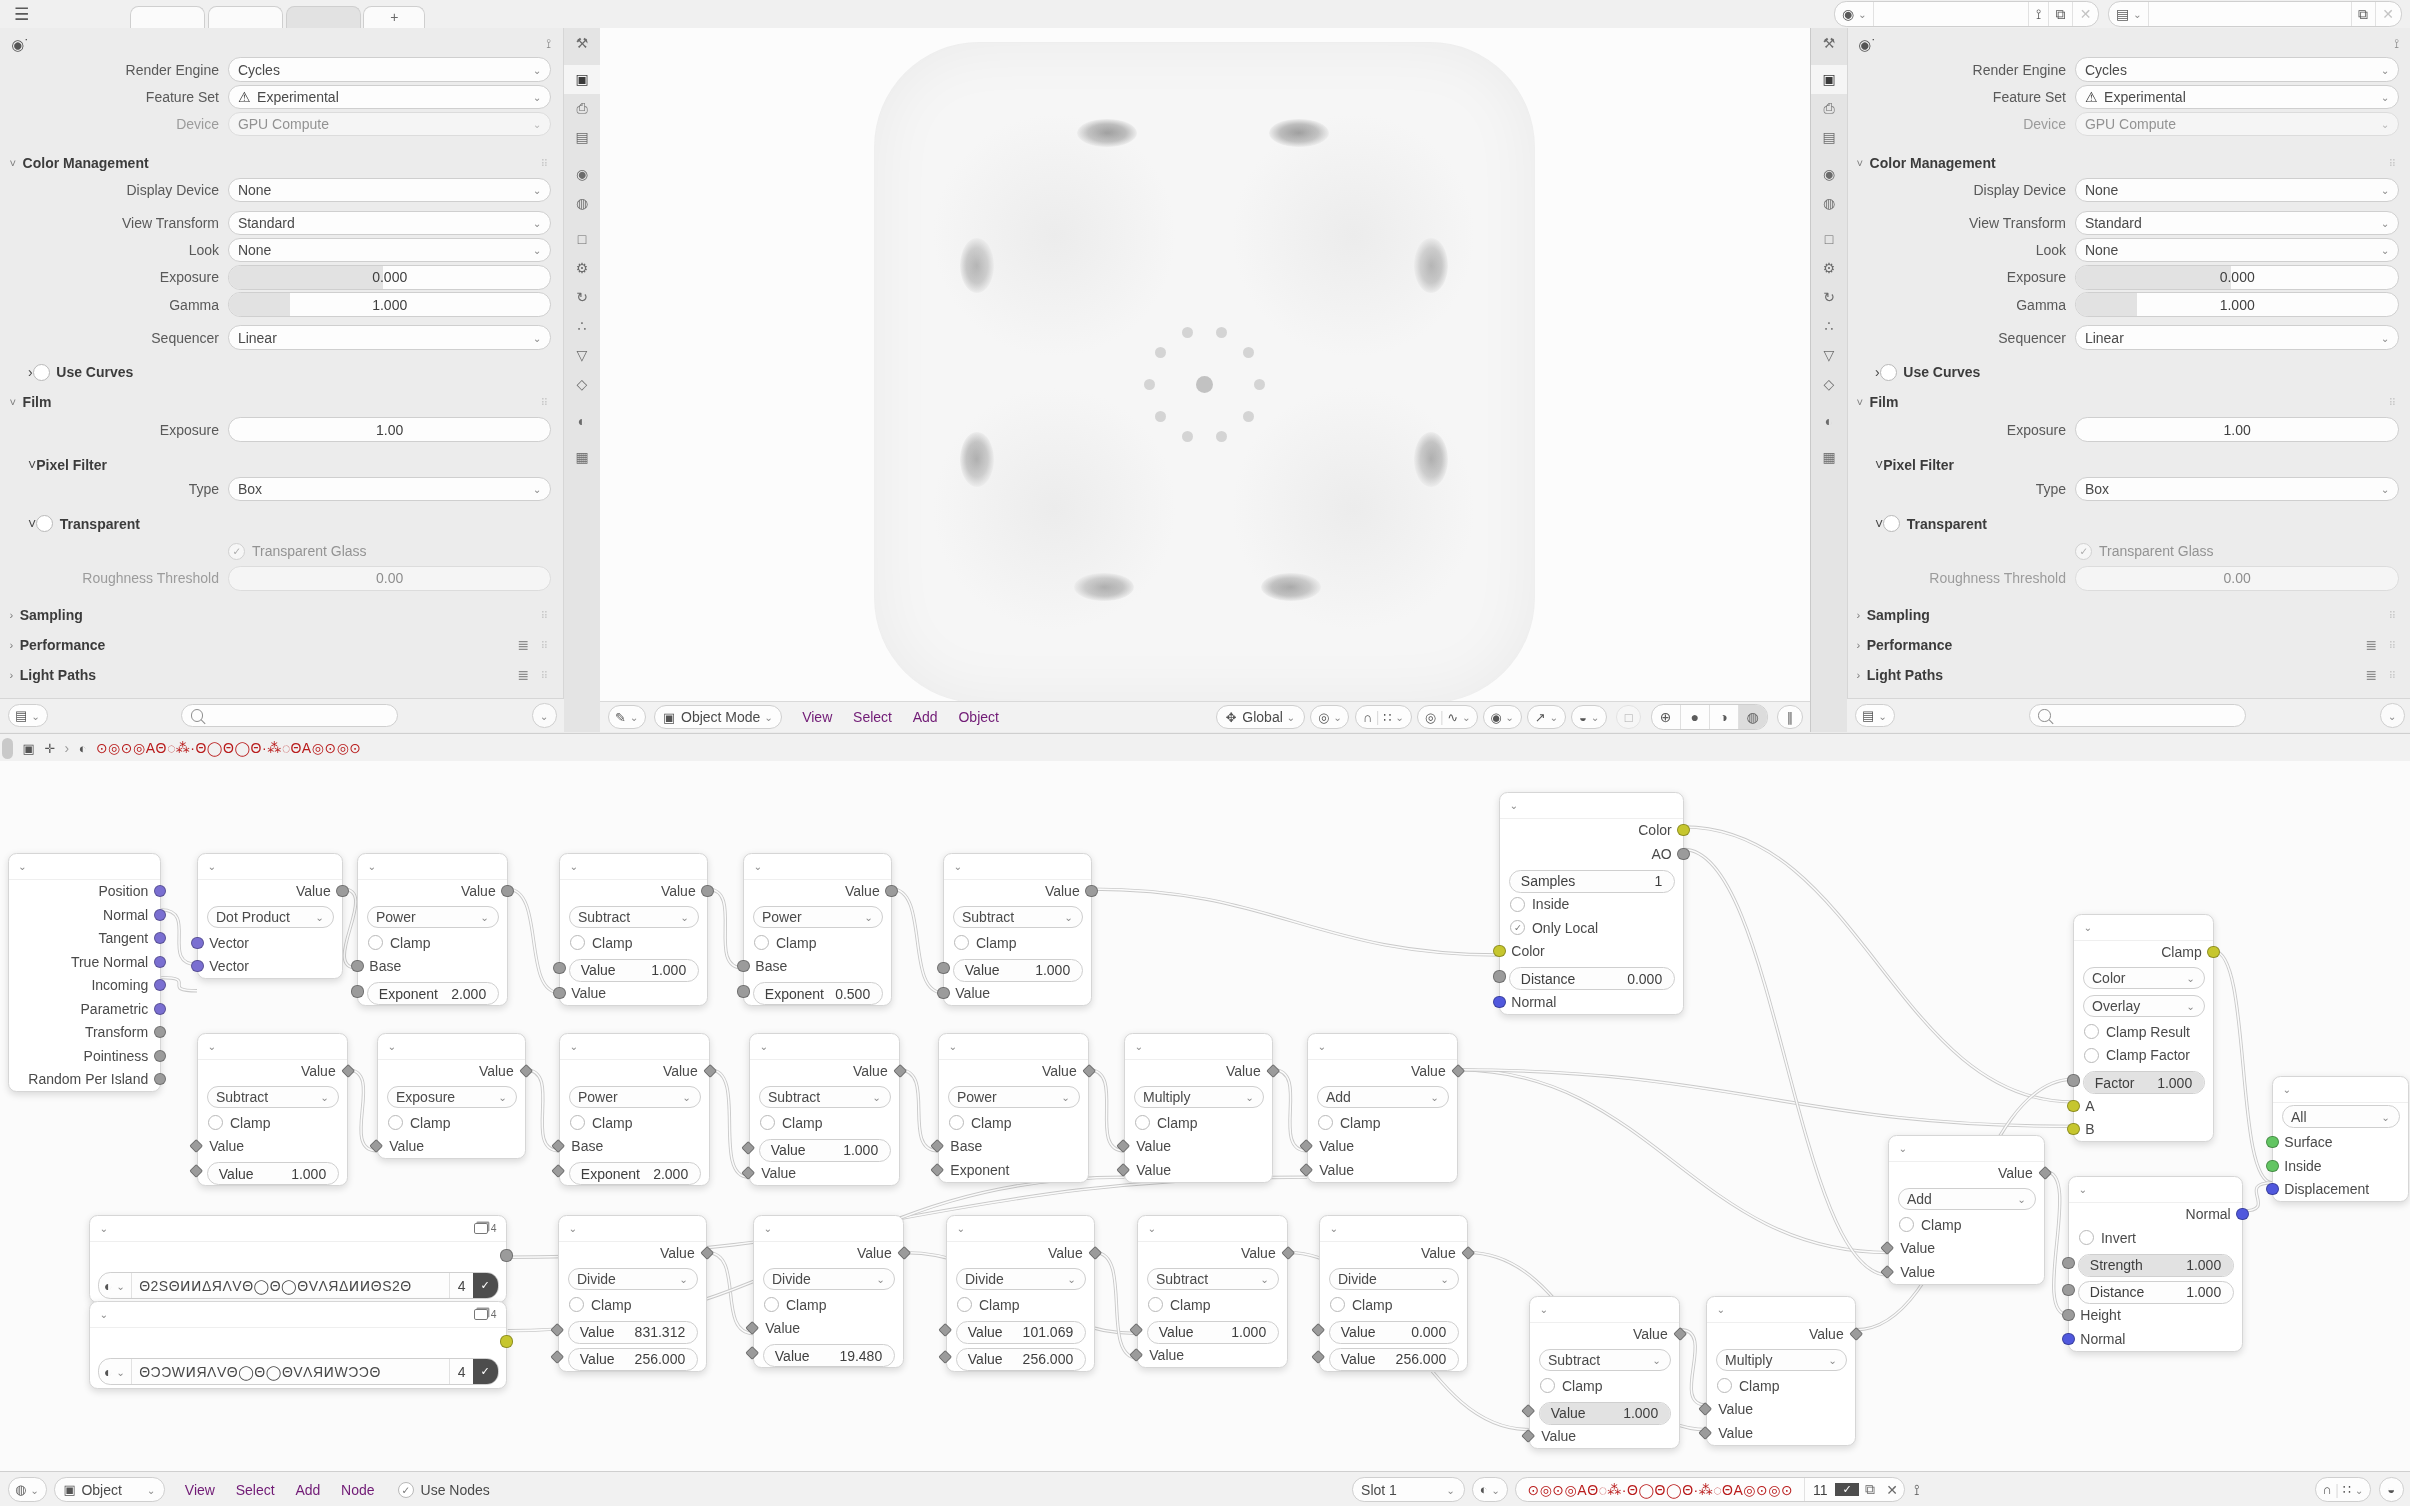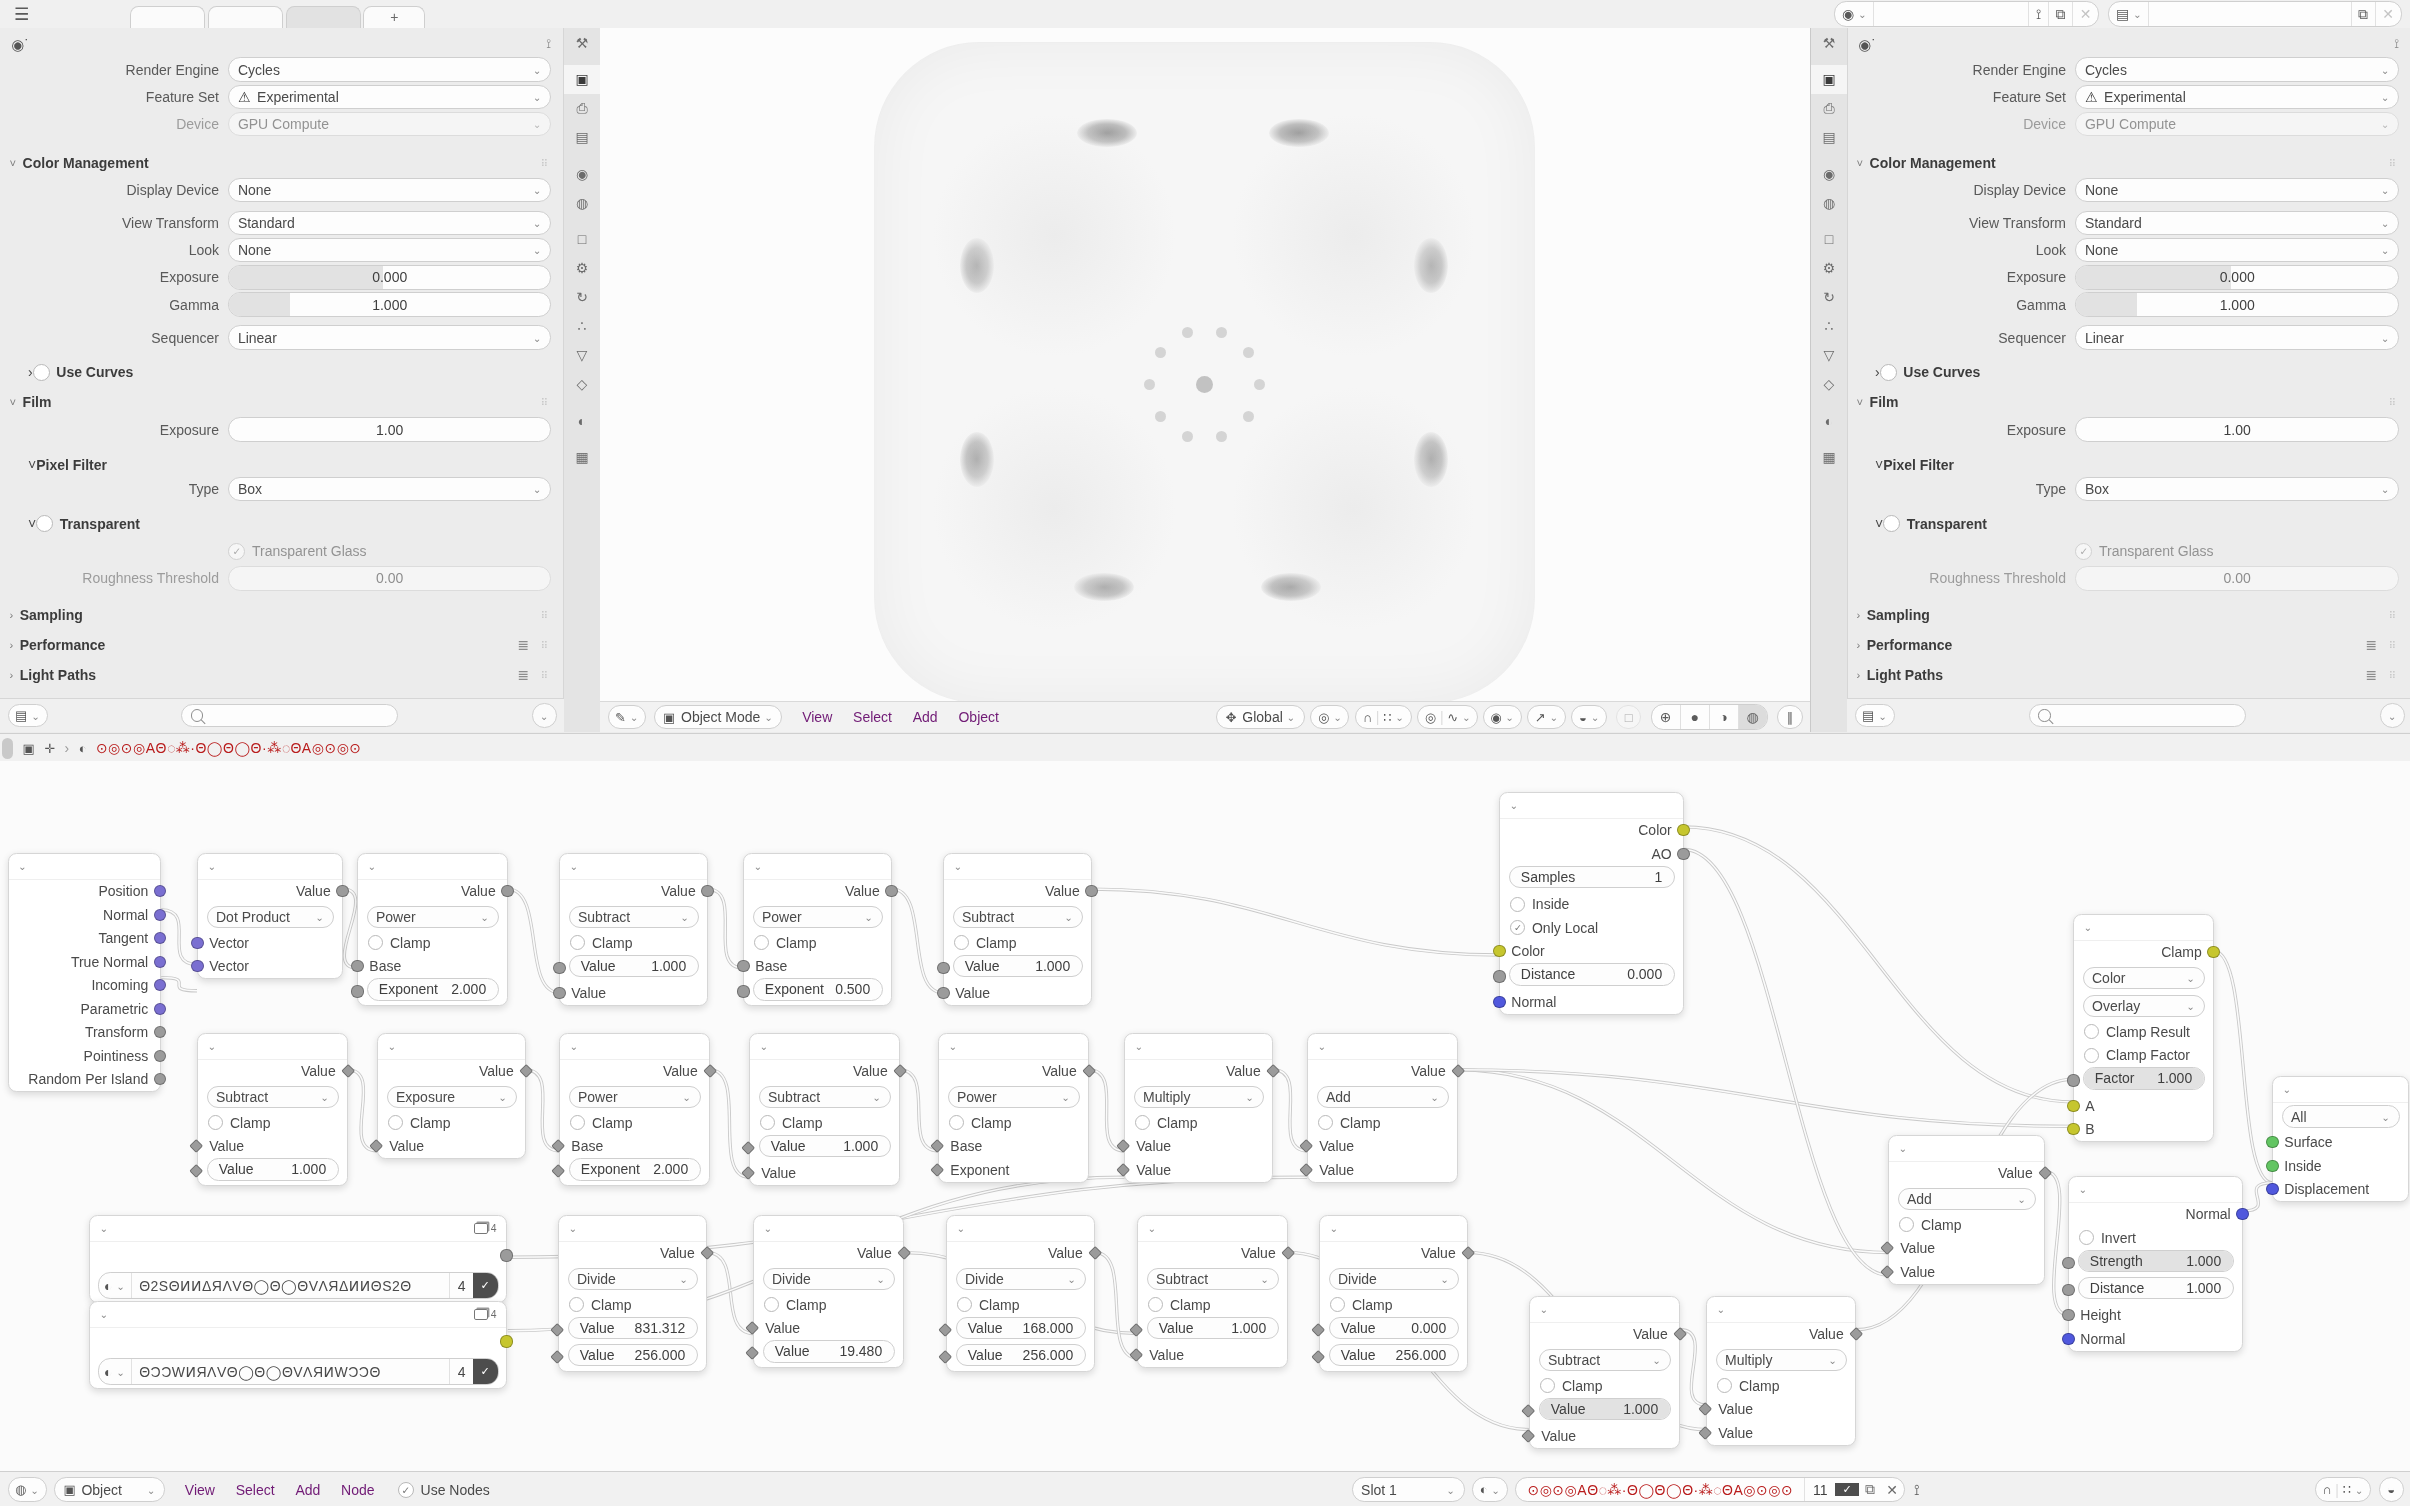--- a/index.html
+++ b/index.html
@@ -73,21 +73,21 @@
   #ne-canvas{position:absolute;left:0;top:761px;width:2411px;height:710px;background:#fbfbfb;overflow:hidden}
   #wires{position:absolute;left:0;top:0}
   .node{position:absolute;background:#fff;border:0.9px solid #d6d6d6;border-radius:8.5px;box-shadow:0 2.8px 7.5px rgba(0,0,0,.13);box-sizing:border-box}
   .n-head{height:24.5px;display:flex;align-items:center;padding:0 9.4px;border-bottom:0.9px solid #efefef;color:#8a8a8a;font-size:10.4px}
   .n-badge{margin-left:auto;display:flex;align-items:center;color:#6e6e6e;font-size:10.4px}
   .bicon{width:12.2px;height:8.5px;border:0.9px solid #777;border-radius:1.9px;box-shadow:1.9px -1.9px 0 -0.5px #999;margin-right:2.8px}
   .n-row{position:relative;height:23.5px;display:flex;align-items:center;padding:0 11.3px}
   .r-out{justify-content:flex-end}
   .n-sel{height:28px;display:flex;align-items:center;padding:0 8.5px}
   .n-sel .pill{flex:1;height:22.6px}
-  .n-fldrow{position:relative;height:27px;display:flex;align-items:flex-start;padding:0 8.5px}
+  .n-fldrow{position:relative;height:27px;display:flex;align-items:flex-end;padding:0 8.5px}
   .n-fld{flex:1;height:22.6px;justify-content:space-between;padding:0 11.3px}
   .n-fld .fl,.n-fld .fv{position:relative;color:#3f3f3f}
   .n-chk{height:23.5px;display:flex;align-items:center;padding:0 10.4px}
   .n-chk .cb{width:13px;height:13px;font-size:9.4px}
   .sock{position:absolute;width:12.2px;height:12.2px;border-radius:50%;border:0.9px solid rgba(0,0,0,.28);box-sizing:border-box;top:50%;margin-top:-6.1px}
   .sock.dmd{width:10.4px;height:10.4px;border-radius:1.9px;transform:rotate(45deg);margin-top:-5.2px}
   .sock.sl{left:-6.6px}.sock.sr{right:-6.6px}
   .n-img{height:32px;display:flex;align-items:center;padding:0 7.5px}
   .imgpill{flex:1;display:flex;align-items:stretch;border:0.9px solid #cfcfcf;border-radius:12.2px;height:24.5px;overflow:hidden;background:#fdfdfd}
   .imgpill .ic{display:flex;align-items:center;padding:0 5.6px;border-right:0.9px solid #e2e2e2;color:#555}
@@ -1323,21 +1323,21 @@
           </div>
         </div>
         <div class="n-chk">
           <span class="cb"></span>
           <span>Clamp</span>
         </div>
         <div class="n-fldrow">
           <span class="sock dmd sl" style="background: rgb(155, 155, 155);"></span>
           <div class="pill n-fld">
             <span class="fl">Value</span>
-            <span class="fv">168.000</span>
+            <span class="fv">101.069</span>
           </div>
         </div>
         <div class="n-fldrow">
           <span class="sock dmd sl" style="background: rgb(155, 155, 155);"></span>
           <div class="pill n-fld">
             <span class="fl">Value</span>
             <span class="fv">256.000</span>
           </div>
         </div>
       </div>

